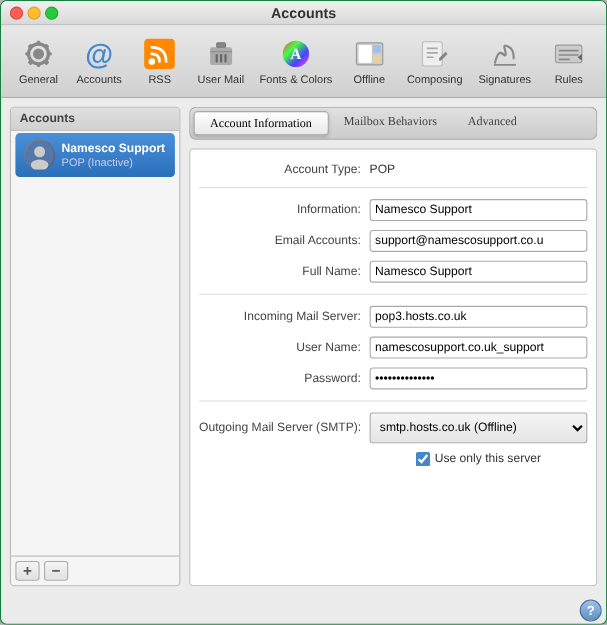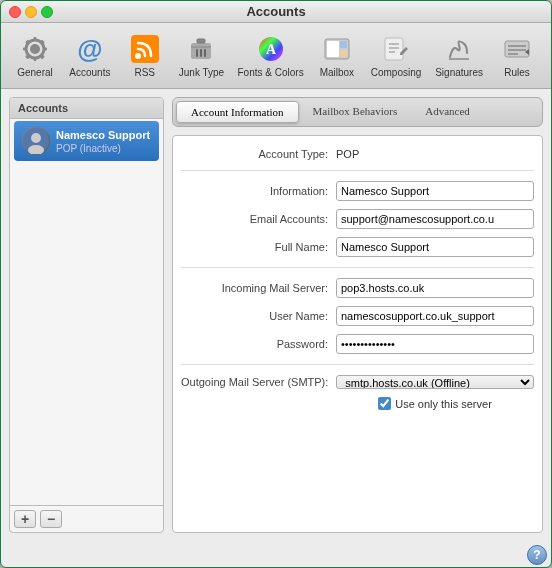--- a/index.html
+++ b/index.html
@@ -277,33 +277,33 @@
     }
 
     .form-divider {
       border: none;
       border-top: 1px solid #ddd;
       margin: 10px 0;
     }
 
     .smtp-select {
       flex: 1;
-      height: 14px;
+      height: 28px;
       border: 1px solid #aaa;
       border-radius: 3px;
       font-size: 11px;
       font-family: inherit;
       background: linear-gradient(to bottom, #f5f5f5, #e5e5e5);
       padding: 0 4px;
       cursor: pointer;
     }
 
     .checkbox-row {
       display: flex;
-      align-items: center;
+      align-items: flex-start;
       justify-content: center;
       gap: 4px;
       margin-left: 155px;
     }
 
     .checkbox-label {
       font-size: 11px;
       color: #333;
     }
 
@@ -385,21 +385,21 @@
       <div class="toolbar-icon">
         <svg width="28" height="28" viewBox="0 0 28 28">
           <rect x="4" y="8" width="20" height="16" rx="2" fill="#aaa"></rect>
           <rect x="10" y="4" width="8" height="4" rx="1" fill="#888" stroke="#777" stroke-width="1"></rect>
           <line x1="4" y1="12" x2="24" y2="12" stroke="#888" stroke-width="1"></line>
           <line x1="10" y1="15" x2="10" y2="21" stroke="#666" stroke-width="2" stroke-linecap="round"></line>
           <line x1="14" y1="15" x2="14" y2="21" stroke="#666" stroke-width="2" stroke-linecap="round"></line>
           <line x1="18" y1="15" x2="18" y2="21" stroke="#666" stroke-width="2" stroke-linecap="round"></line>
         </svg>
       </div>
-      <span class="toolbar-label">Junk Type</span>
+      <span class="toolbar-label">User Mail</span>
     </div>
 
     <div class="toolbar-item">
       <div class="toolbar-icon">
         <svg width="28" height="28" viewBox="0 0 28 28">
           <defs>
             <linearGradient id="colorwheel" x1="0" y1="0" x2="1" y2="1">
               <stop offset="0%" stop-color="#ff4444"></stop>
               <stop offset="33%" stop-color="#44ff44"></stop>
               <stop offset="66%" stop-color="#4444ff"></stop>
@@ -415,21 +415,21 @@
 
     <div class="toolbar-item">
       <div class="toolbar-icon">
         <svg width="28" height="28" viewBox="0 0 28 28">
           <rect x="2" y="4" width="24" height="20" rx="2" fill="#ccc" stroke="#999" stroke-width="1"></rect>
           <rect x="4" y="6" width="12" height="16" rx="1" fill="white"></rect>
           <rect x="17" y="6" width="7" height="7" rx="1" fill="#a0c0e8"></rect>
           <rect x="17" y="15" width="7" height="7" rx="1" fill="#e8d0a0"></rect>
         </svg>
       </div>
-      <span class="toolbar-label">Mailbox</span>
+      <span class="toolbar-label">Offline</span>
     </div>
 
     <div class="toolbar-item">
       <div class="toolbar-icon">
         <svg width="28" height="28" viewBox="0 0 28 28">
           <rect x="3" y="3" width="18" height="22" rx="2" fill="#eee" stroke="#bbb" stroke-width="1"></rect>
           <line x1="7" y1="9" x2="17" y2="9" stroke="#aaa" stroke-width="1.5"></line>
           <line x1="7" y1="13" x2="17" y2="13" stroke="#aaa" stroke-width="1.5"></line>
           <line x1="7" y1="17" x2="13" y2="17" stroke="#aaa" stroke-width="1.5"></line>
           <path d="M18 18 L24 12 L26 14 L20 20 Z" fill="#888"></path>

